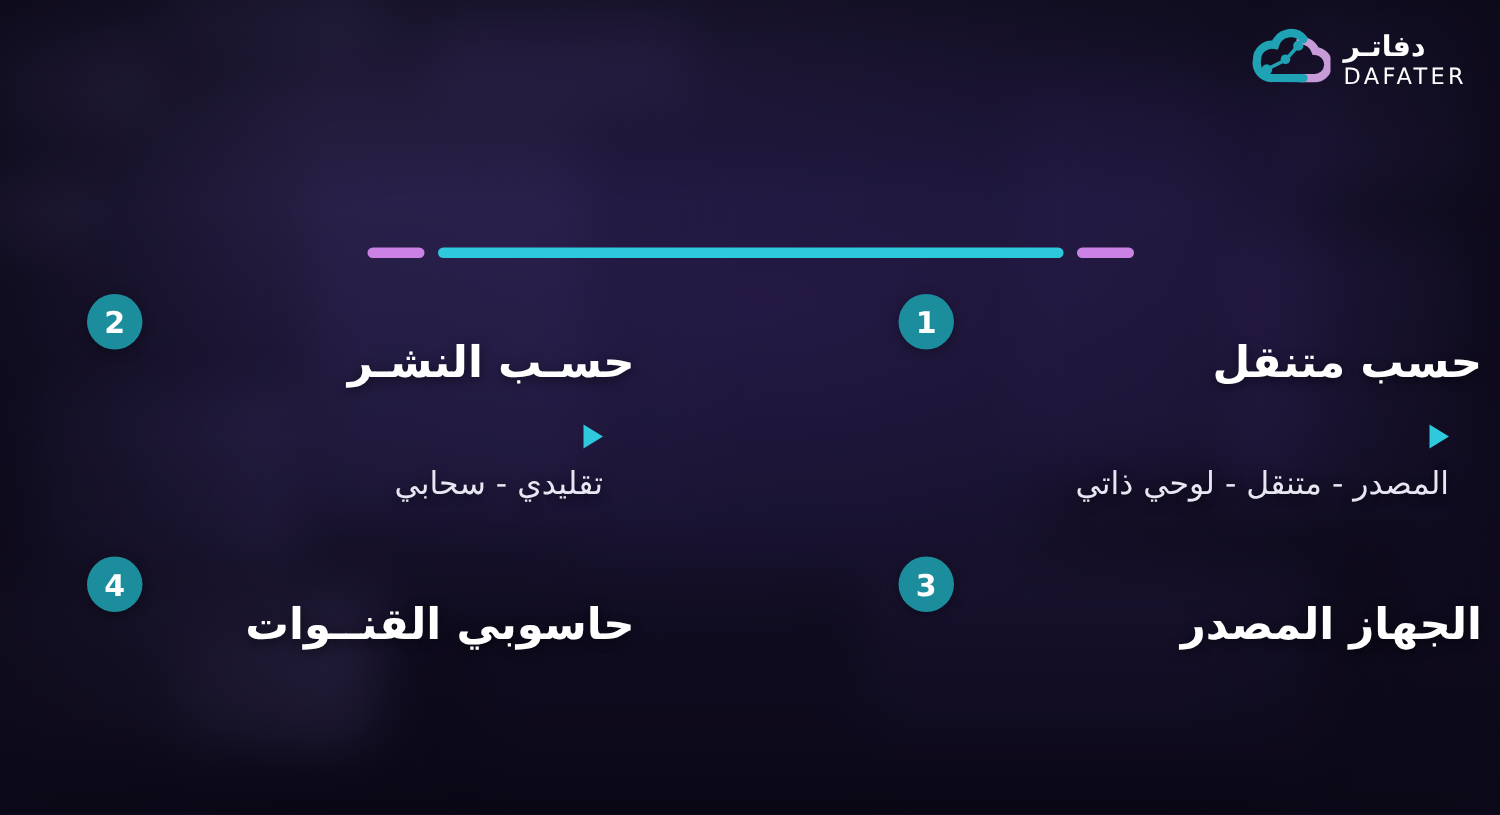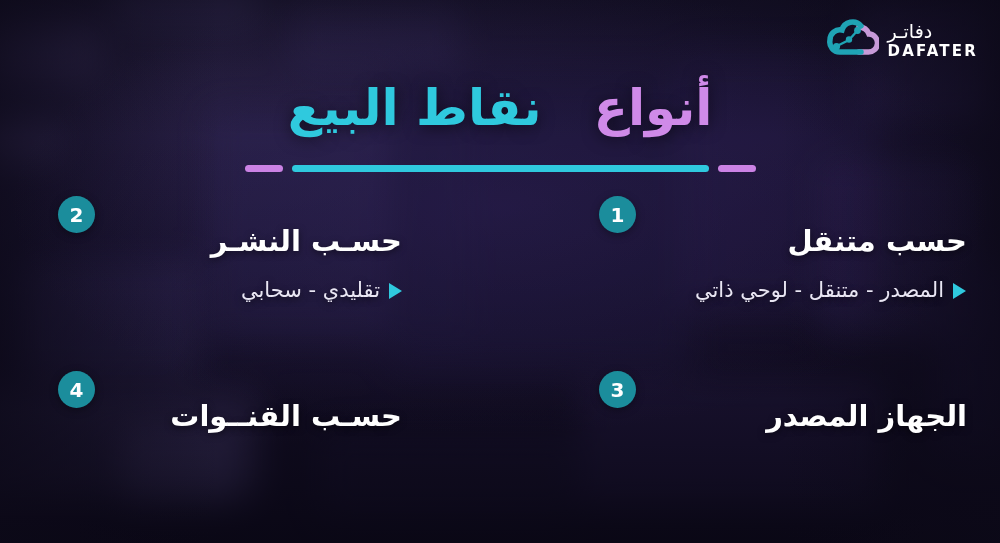--- a/index.html
+++ b/index.html
@@ -28,22 +28,22 @@
     background:
       radial-gradient(70% 60% at 50% 38%, rgba(60,40,110,.30) 0%, rgba(20,14,40,0) 70%),
       linear-gradient(90deg, rgba(12,9,24,.75) 0%, rgba(12,9,24,0) 22%, rgba(12,9,24,0) 78%, rgba(12,9,24,.75) 100%),
       linear-gradient(180deg, rgba(10,8,20,.55) 0%, rgba(10,8,20,0) 25%, rgba(10,8,20,.25) 70%, rgba(8,6,18,.8) 100%);
   }
 
   
   .logo{position:absolute;top:18px;right:22px;display:flex;align-items:center;gap:9px;direction:rtl;}
   .logo-mark{width:62px;height:44px;flex:0 0 auto;}
   .logo-txt{display:flex;flex-direction:column;align-items:flex-end;line-height:1;}
-  .logo-ar{color:#ffffff;font-size:19px;font-weight:400;letter-spacing:1px;}
-  .logo-en{color:#ffffff;font-size:15px;font-weight:700;letter-spacing:2.2px;margin-top:3px;}
+  .logo-ar{color:#ffffff;font-size:19px;font-weight:700;letter-spacing:1px;}
+  .logo-en{color:#ffffff;font-size:15px;font-weight:400;letter-spacing:2.2px;margin-top:3px;}
 
   
   .title{
     position:absolute;top:82px;left:0;right:0;text-align:center;
     font-size:50px;font-weight:700;line-height:1.05;white-space:nowrap;
     text-shadow:0 2px 16px rgba(0,0,0,.55);
   }
   .t-violet{color:#cf8ae8;}
   .t-cyan{color:#2fc9de;}
 
@@ -73,35 +73,35 @@
   }
   .pill-l{
     background:linear-gradient(270deg,#6d4a91 0%,#684a8e 30%,rgba(84,57,118,.62) 64%,rgba(55,39,86,0) 100%);
     border-radius:0 18px 18px 0;
   }
   .pill-label{
     position:absolute;top:0;height:62px;display:flex;align-items:center;
     color:#ffffff;font-size:29px;font-weight:700;white-space:nowrap;
     text-shadow:0 2px 7px rgba(0,0,0,.5);
   }
-  .pill-label.lr{right:34px;}
+  .pill-label.lr{right:13px;}
   .badge{
     position:absolute;top:-14px;left:-16px;
     width:37px;height:37px;border-radius:50%;
     background:#1b8d9c;color:#fff;
     display:flex;align-items:center;justify-content:center;
     font-size:20px;font-weight:700;
     box-shadow:0 2px 8px rgba(0,0,0,.35);
   }
 
   .desc{
     position:absolute;top:66px;right:34px;width:330px;
     color:#e9e6f3;font-size:21px;line-height:1.35;text-align:right;
     text-shadow:0 2px 7px rgba(0,0,0,.55);
-    display:flex;gap:9px;align-items:flex-start;justify-content:flex-start;
+    display:flex;gap:9px;align-items:flex-start;justify-content:flex-start;flex-direction:column;
   }
   .desc.left-col{right:98px;width:300px;}
   .bullet{
     flex:0 0 auto;margin-top:7px;
     width:0;height:0;border-top:8px solid transparent;border-bottom:8px solid transparent;
     border-left:13px solid #2fc9de;
   }
   .desc-txt{flex:1 1 auto;}
 </style>
 </head>
@@ -138,25 +138,20 @@
       <path d="M42 9 a11 11 0 0 1 10 7 a9 9 0 0 1 -1 18 L42 34" fill="none" stroke="#c79ad8" stroke-width="5.5" stroke-linecap="round"></path>
       <path d="M44 8 a11 11 0 0 0 -19 4 a10 10 0 0 0 -12 10 a10 10 0 0 0 10 12 l21 0" fill="none" stroke="#1fa3b4" stroke-width="5.5" stroke-linecap="round"></path>
       <line x1="20" y1="28" x2="32" y2="22" stroke="#1fa3b4" stroke-width="2.4"></line>
       <line x1="32" y1="22" x2="40" y2="13" stroke="#1fa3b4" stroke-width="2.4"></line>
       <circle cx="19.5" cy="28.5" r="3.6" fill="#1fa3b4"></circle>
       <circle cx="32" cy="21.5" r="3.2" fill="#1fa3b4"></circle>
       <circle cx="40.5" cy="12.5" r="3.4" fill="#1fa3b4"></circle>
     </svg>
   </div>
 
-  <div class="title">
-    <span class="t-violet">أنواع</span>
-    <span>&nbsp;</span>
-    <span class="t-cyan">نقاط البيع</span>
-  </div>
 
   <div class="divider">
     <span class="d-seg d-short"></span>
     <span class="d-seg d-long"></span>
     <span class="d-seg d-short"></span>
   </div>
 
   <div class="grid">
 
     <div class="row">
@@ -193,21 +188,21 @@
         <div class="pill-wrap-right">
           <div class="pill-inner pill-r"></div>
           <div class="pill-label lr">الجهاز المصدر</div>
           <div class="badge">3</div>
         </div>
       </div>
 
       <div class="cell left">
         <div class="pill-wrap-left">
           <div class="pill-inner pill-l"></div>
-          <div class="pill-label lr">حسـب القنــوات</div>
+          <div class="pill-label lr">حاسوبي القنــوات</div>
           <div class="badge">4</div>
         </div>
       </div>
 
     </div>
 
   </div>
 </div>
 
 </body></html>

